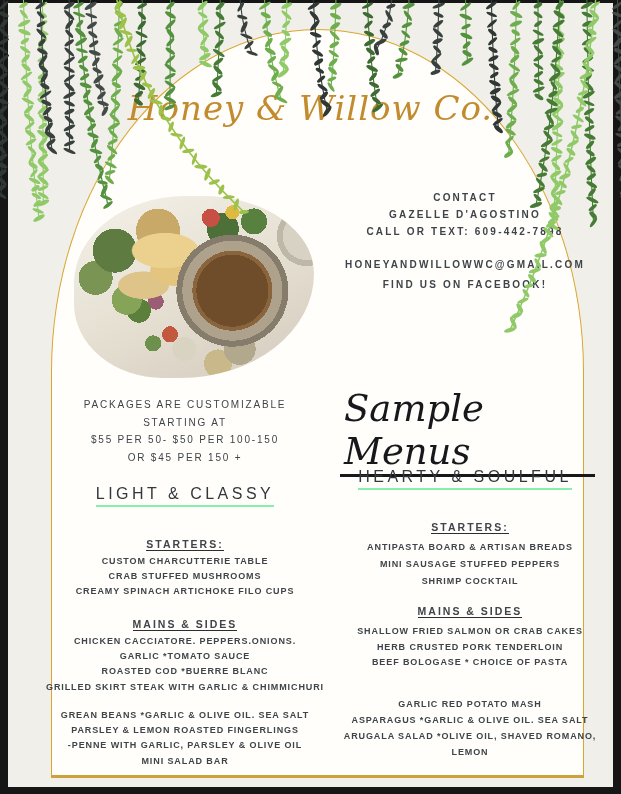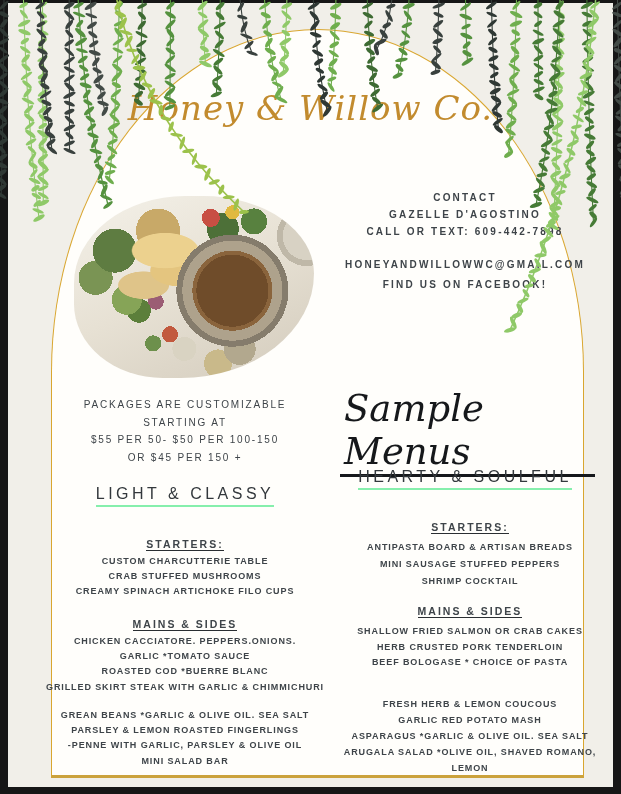--- a/index.html
+++ b/index.html
@@ -156,21 +156,20 @@
 </div>
 <div class="txt subhead col-r r-mains-h">
   <span>MAINS &amp; SIDES</span>
 </div>
 <div class="txt items col-r r-mains">
   <div>SHALLOW FRIED SALMON OR CRAB CAKES</div>
   <div>HERB CRUSTED PORK TENDERLOIN</div>
   <div>BEEF BOLOGASE * CHOICE OF PASTA</div>
 </div>
 <div class="txt items col-r r-sides">
-  <div>FRESH HERB &amp; LEMON COUCOUS</div>
   <div>GARLIC RED POTATO MASH</div>
   <div>ASPARAGUS *GARLIC &amp; OLIVE OIL. SEA SALT</div>
   <div>ARUGALA SALAD *OLIVE OIL, SHAVED ROMANO, LEMON</div>
 </div>
 
 <svg id="willow-svg" class="willow" viewBox="0 0 621 380">
     <path d="M4 -4 Q3.4405784130096437 107.40686702202075 1.2028920650482178 195.28521276731044" fill="none" stroke="#2F3834" stroke-width="1.1"></path>
     <ellipse cx="3.9504678803185627" cy="5.243057457951847" rx="6.117319202423095" ry="1.6598327279090883" fill="#2F3834" transform="rotate(136.15339393859438 3.9504678803185627 5.243057457951847)"></ellipse>
     <ellipse cx="3.895108452439308" cy="14.404418661470604" rx="5.027738380432129" ry="2.206222674250603" fill="#2F3834" transform="rotate(26.753795794383677 3.895108452439308 14.404418661470604)"></ellipse>
     <ellipse cx="3.833921716362238" cy="23.484083610556265" rx="5.277139250561595" ry="2.1782608568668365" fill="#2F3834" transform="rotate(128.4154467218014 3.833921716362238 23.484083610556265)"></ellipse>

